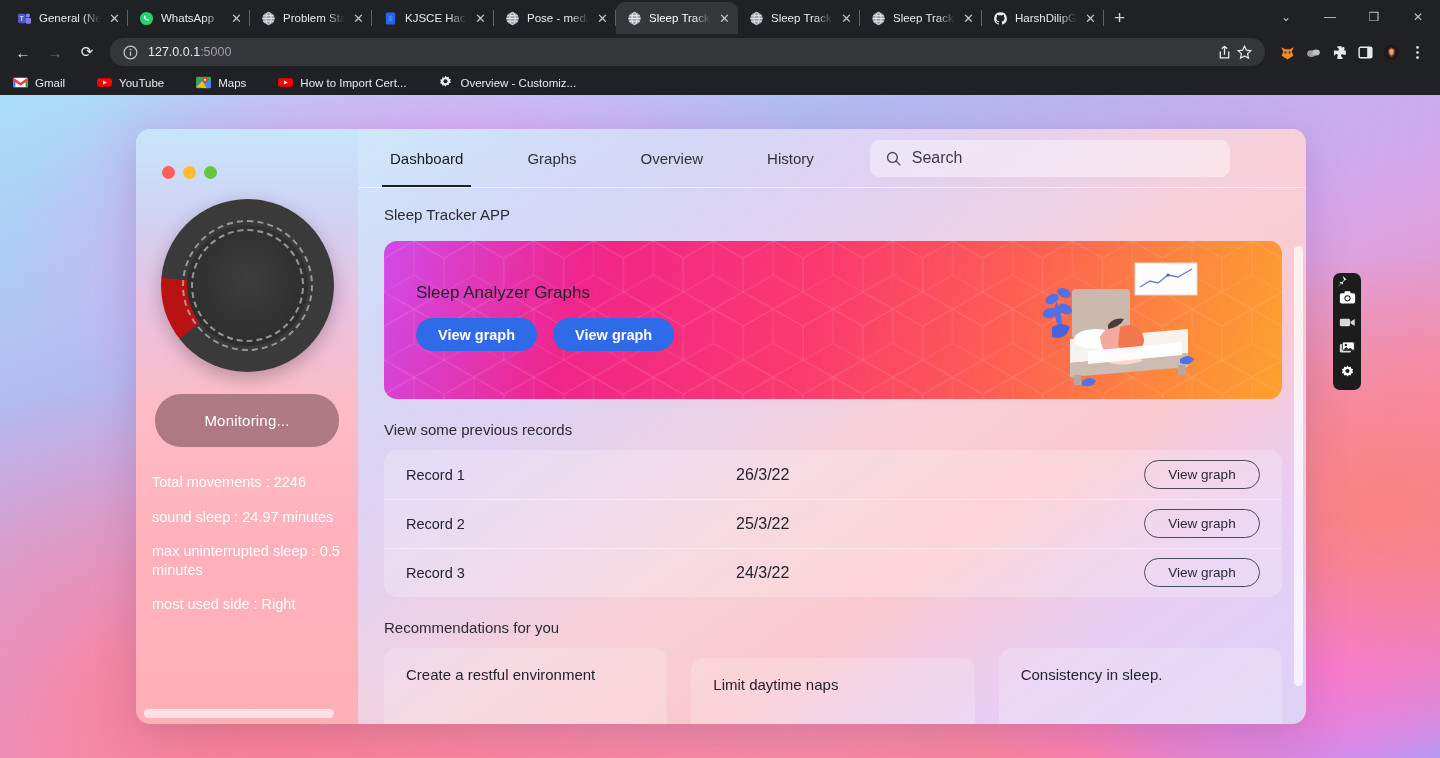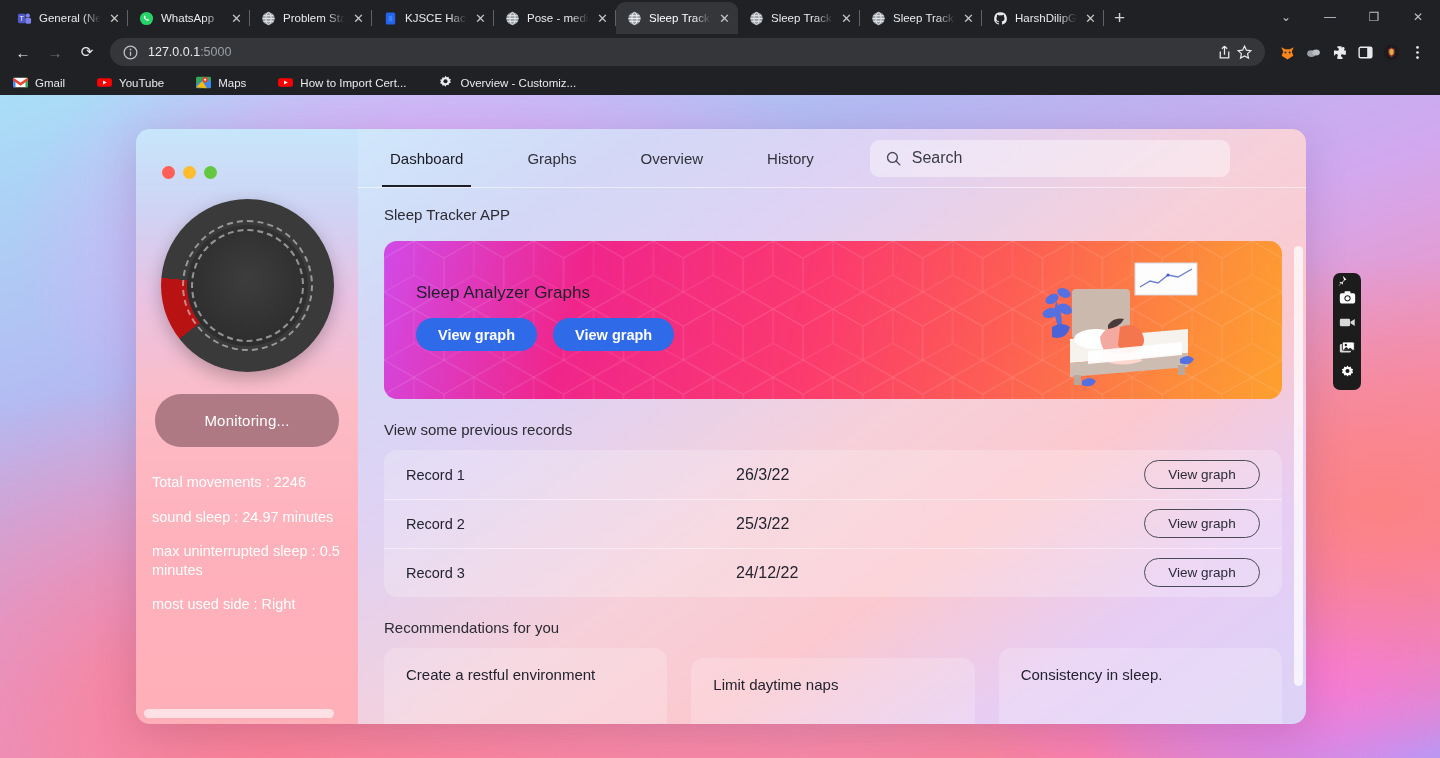--- a/index.html
+++ b/index.html
@@ -512,21 +512,21 @@
             <span class="rec-date">26/3/22</span>
             <span class="rec-btn">View graph</span>
           </div>
           <div class="rec-row">
             <span class="rec-name">Record 2</span>
             <span class="rec-date">25/3/22</span>
             <span class="rec-btn">View graph</span>
           </div>
           <div class="rec-row">
             <span class="rec-name">Record 3</span>
-            <span class="rec-date">24/12/22</span>
+            <span class="rec-date">24/3/22</span>
             <span class="rec-btn">View graph</span>
           </div>
         </div>
 
         <div class="sec-title">Recommendations for you</div>
         <div class="recs">
           <div class="rec-card c1">Create a restful environment</div>
           <div class="rec-card c2">Limit daytime naps</div>
           <div class="rec-card c3">Consistency in sleep.</div>
         </div>

